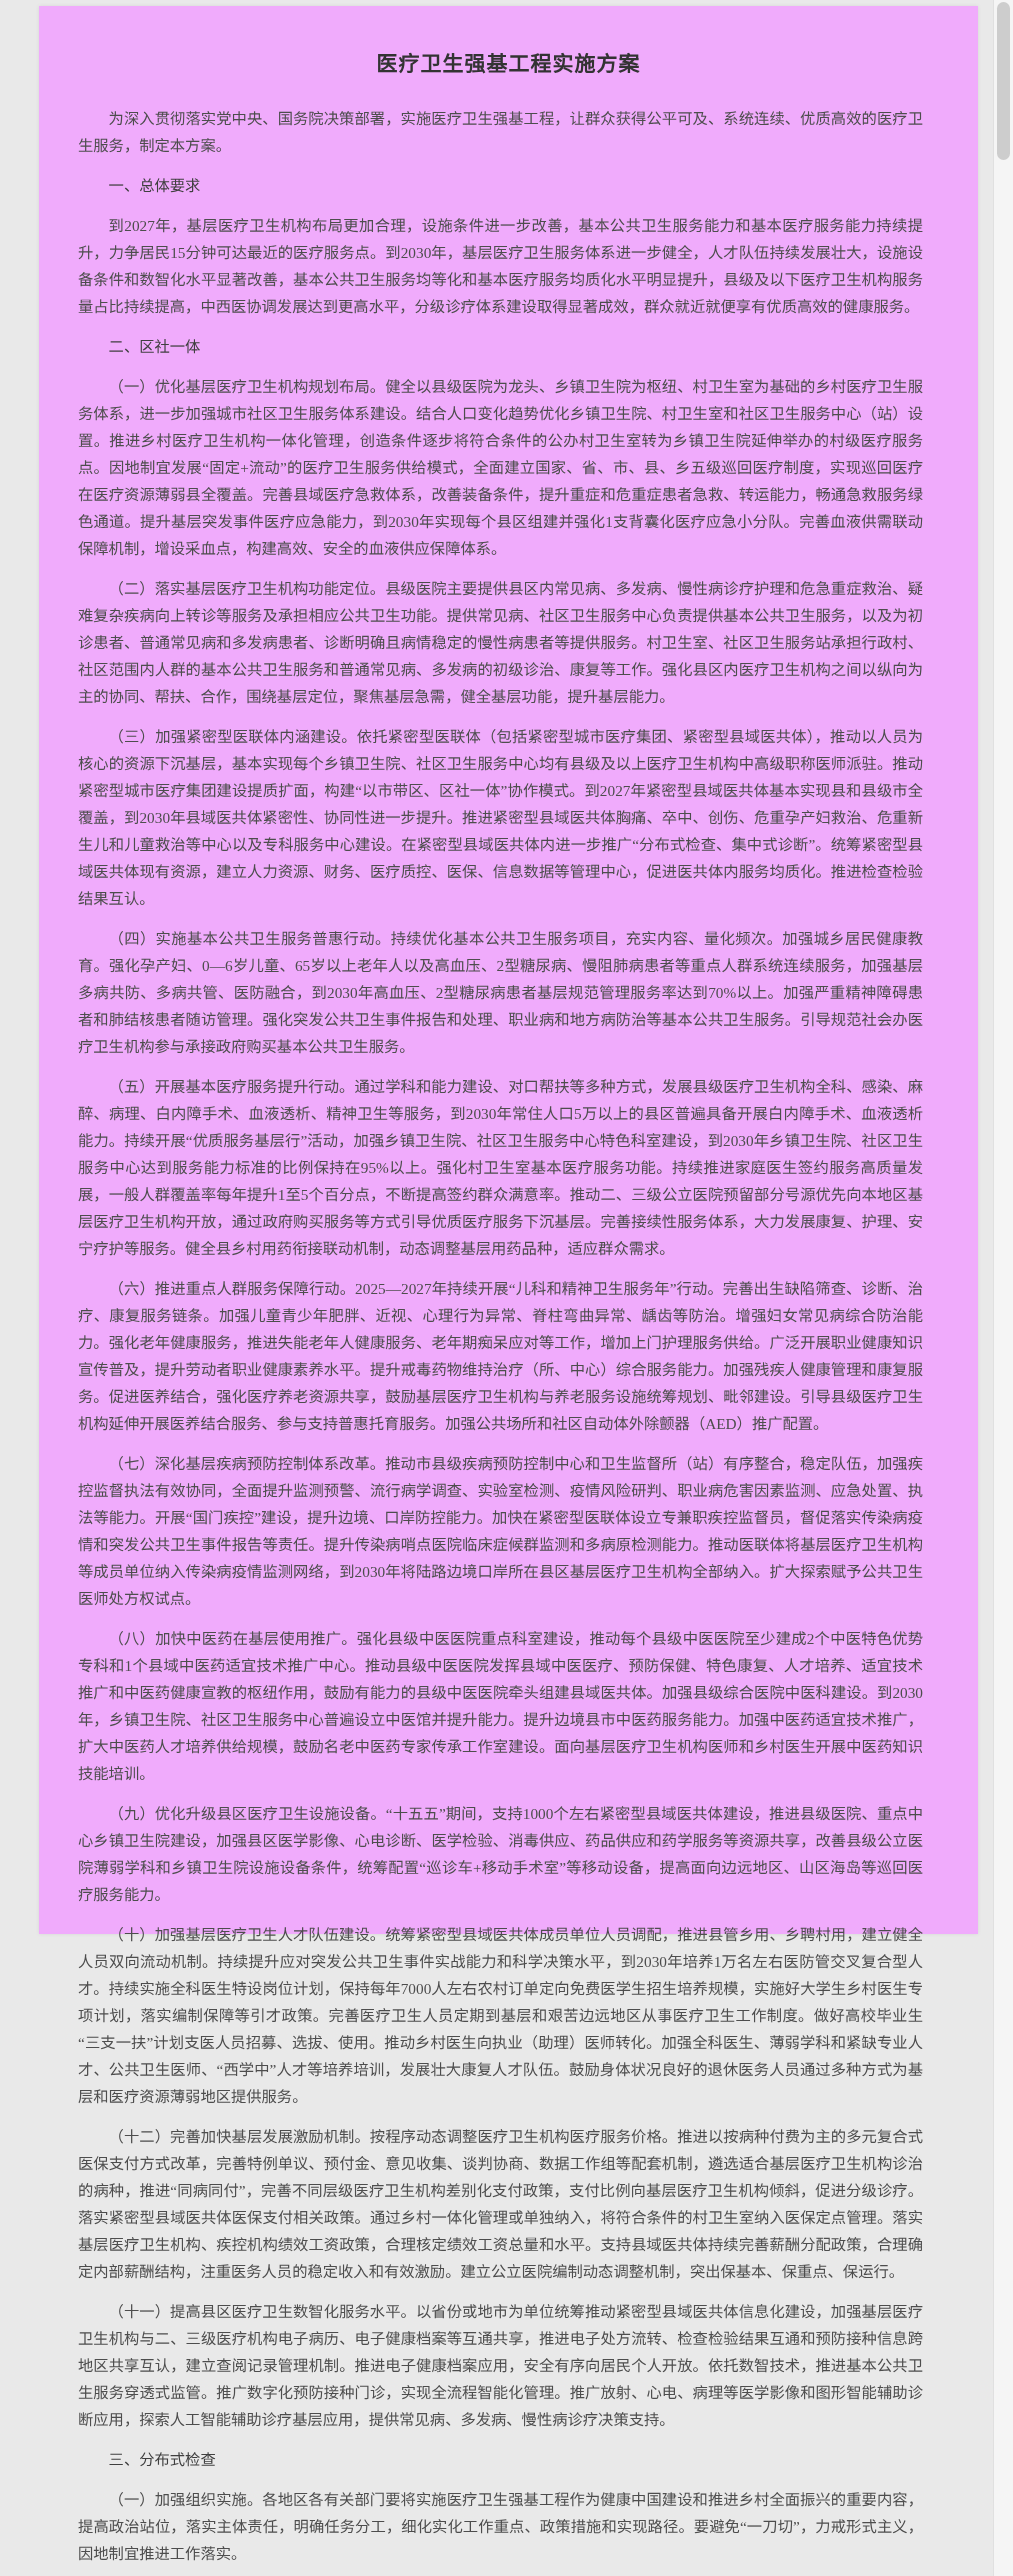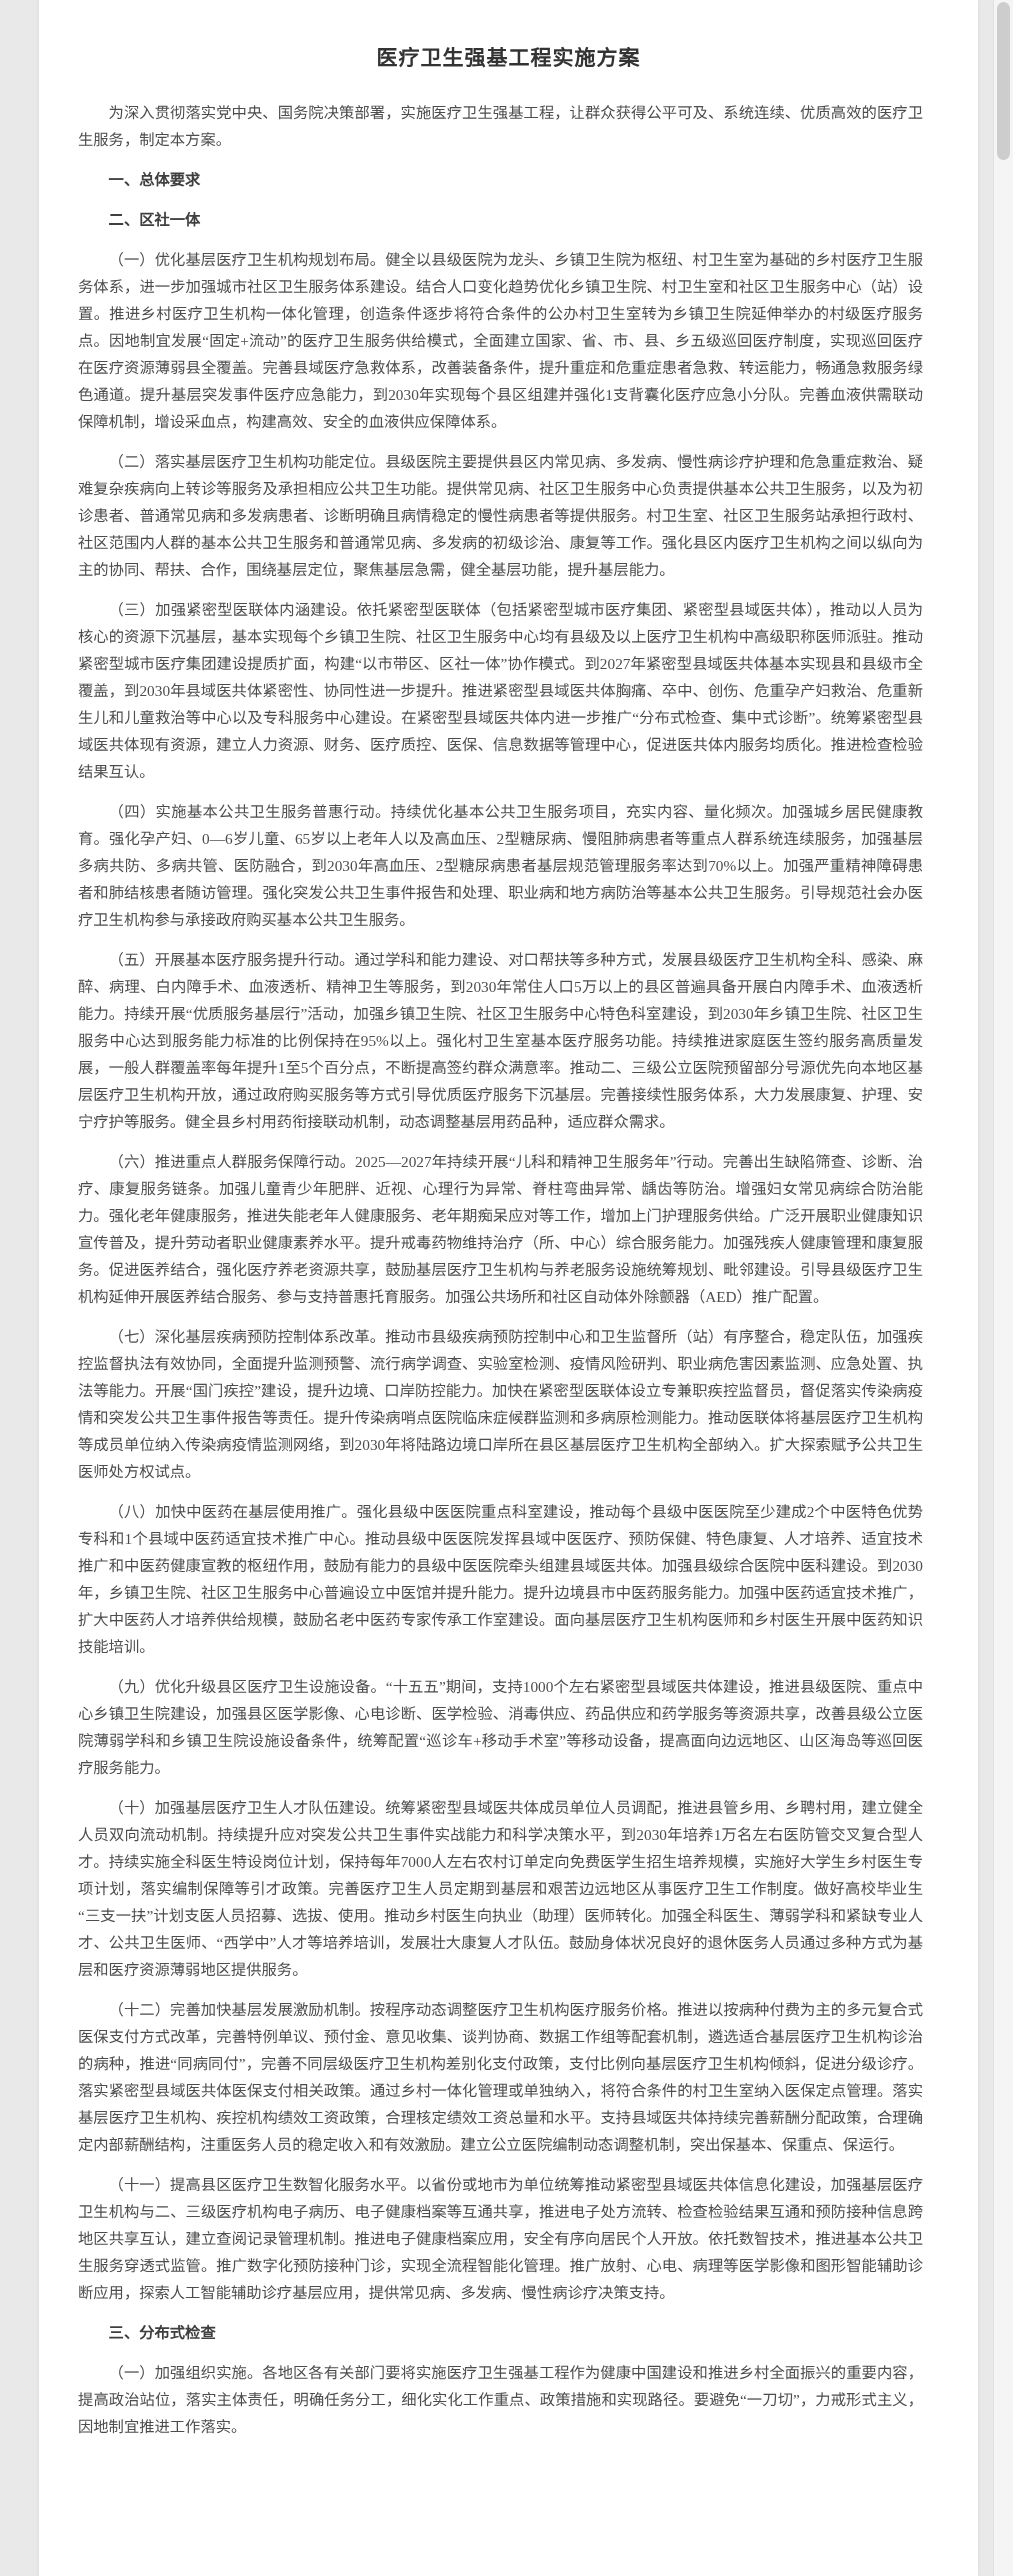--- a/index.html
+++ b/index.html
@@ -5,23 +5,23 @@
 <style>
   * { margin: 0; padding: 0; box-sizing: border-box; }
   html, body {
     width: 1013px; height: 2576px;
     overflow: hidden;
     background: #e9e9e9;
     font-family: "Liberation Serif", "DejaVu Serif", serif;
   }
   .canvas { position: relative; width: 1013px; height: 2576px; }
   .page {
-    position: absolute; left: 39px; top: 0;
-    width: 939px; height: 2576px;
-    background: #ffffff;
+    position: absolute; left: 39px; top: 6px;
+    width: 939px; height: 1928px;
+    background: #f0abfc;
     padding: 35px 39px 30px 39px;
     box-shadow: 0 0 4px rgba(0,0,0,0.08);
   }
   .doc-title {
     text-align: center;
     font-size: 21px;
     font-weight: bold;
     color: #333333;
     letter-spacing: 1px;
     margin: 6px 0 28px 0;
@@ -29,21 +29,21 @@
   .doc-body p {
     font-size: 15.3px;
     line-height: 27px;
     color: #4d4d4d;
     text-align: justify;
     text-indent: 2em;
     margin: 0 16px 13px 0;
     word-break: break-all;
   }
   .doc-body p.sec-heading {
-    font-weight: bold;
+    font-weight: normal;
     color: #3f3f3f;
     margin-top: 2px;
   }
   .scrollbar-track {
     position: absolute; right: 0; top: 0;
     width: 20px; height: 2576px;
     background: #f5f5f5;
     border-left: 1px solid #e0e0e0;
   }
   .scrollbar-thumb {
@@ -56,20 +56,21 @@
 </head>
 <body>
 
 <div class="canvas">
   <div class="page">
     <h1 class="doc-title">医疗卫生强基工程实施方案</h1>
     <div class="doc-body">
       <p>为深入贯彻落实党中央、国务院决策部署，实施医疗卫生强基工程，让群众获得公平可及、系统连续、优质高效的医疗卫生服务，制定本方案。</p>
 
       <p class="sec-heading">一、总体要求</p>
+      <p>到2027年，基层医疗卫生机构布局更加合理，设施条件进一步改善，基本公共卫生服务能力和基本医疗服务能力持续提升，力争居民15分钟可达最近的医疗服务点。到2030年，基层医疗卫生服务体系进一步健全，人才队伍持续发展壮大，设施设备条件和数智化水平显著改善，基本公共卫生服务均等化和基本医疗服务均质化水平明显提升，县级及以下医疗卫生机构服务量占比持续提高，中西医协调发展达到更高水平，分级诊疗体系建设取得显著成效，群众就近就便享有优质高效的健康服务。</p>
 
       <p class="sec-heading">二、区社一体</p>
       <p>（一）优化基层医疗卫生机构规划布局。健全以县级医院为龙头、乡镇卫生院为枢纽、村卫生室为基础的乡村医疗卫生服务体系，进一步加强城市社区卫生服务体系建设。结合人口变化趋势优化乡镇卫生院、村卫生室和社区卫生服务中心（站）设置。推进乡村医疗卫生机构一体化管理，创造条件逐步将符合条件的公办村卫生室转为乡镇卫生院延伸举办的村级医疗服务点。因地制宜发展“固定+流动”的医疗卫生服务供给模式，全面建立国家、省、市、县、乡五级巡回医疗制度，实现巡回医疗在医疗资源薄弱县全覆盖。完善县域医疗急救体系，改善装备条件，提升重症和危重症患者急救、转运能力，畅通急救服务绿色通道。提升基层突发事件医疗应急能力，到2030年实现每个县区组建并强化1支背囊化医疗应急小分队。完善血液供需联动保障机制，增设采血点，构建高效、安全的血液供应保障体系。</p>
       <p>（二）落实基层医疗卫生机构功能定位。县级医院主要提供县区内常见病、多发病、慢性病诊疗护理和危急重症救治、疑难复杂疾病向上转诊等服务及承担相应公共卫生功能。提供常见病、社区卫生服务中心负责提供基本公共卫生服务，以及为初诊患者、普通常见病和多发病患者、诊断明确且病情稳定的慢性病患者等提供服务。村卫生室、社区卫生服务站承担行政村、社区范围内人群的基本公共卫生服务和普通常见病、多发病的初级诊治、康复等工作。强化县区内医疗卫生机构之间以纵向为主的协同、帮扶、合作，围绕基层定位，聚焦基层急需，健全基层功能，提升基层能力。</p>
       <p>（三）加强紧密型医联体内涵建设。依托紧密型医联体（包括紧密型城市医疗集团、紧密型县域医共体），推动以人员为核心的资源下沉基层，基本实现每个乡镇卫生院、社区卫生服务中心均有县级及以上医疗卫生机构中高级职称医师派驻。推动紧密型城市医疗集团建设提质扩面，构建“以市带区、区社一体”协作模式。到2027年紧密型县域医共体基本实现县和县级市全覆盖，到2030年县域医共体紧密性、协同性进一步提升。推进紧密型县域医共体胸痛、卒中、创伤、危重孕产妇救治、危重新生儿和儿童救治等中心以及专科服务中心建设。在紧密型县域医共体内进一步推广“分布式检查、集中式诊断”。统筹紧密型县域医共体现有资源，建立人力资源、财务、医疗质控、医保、信息数据等管理中心，促进医共体内服务均质化。推进检查检验结果互认。</p>
       <p>（四）实施基本公共卫生服务普惠行动。持续优化基本公共卫生服务项目，充实内容、量化频次。加强城乡居民健康教育。强化孕产妇、0—6岁儿童、65岁以上老年人以及高血压、2型糖尿病、慢阻肺病患者等重点人群系统连续服务，加强基层多病共防、多病共管、医防融合，到2030年高血压、2型糖尿病患者基层规范管理服务率达到70%以上。加强严重精神障碍患者和肺结核患者随访管理。强化突发公共卫生事件报告和处理、职业病和地方病防治等基本公共卫生服务。引导规范社会办医疗卫生机构参与承接政府购买基本公共卫生服务。</p>
       <p>（五）开展基本医疗服务提升行动。通过学科和能力建设、对口帮扶等多种方式，发展县级医疗卫生机构全科、感染、麻醉、病理、白内障手术、血液透析、精神卫生等服务，到2030年常住人口5万以上的县区普遍具备开展白内障手术、血液透析能力。持续开展“优质服务基层行”活动，加强乡镇卫生院、社区卫生服务中心特色科室建设，到2030年乡镇卫生院、社区卫生服务中心达到服务能力标准的比例保持在95%以上。强化村卫生室基本医疗服务功能。持续推进家庭医生签约服务高质量发展，一般人群覆盖率每年提升1至5个百分点，不断提高签约群众满意率。推动二、三级公立医院预留部分号源优先向本地区基层医疗卫生机构开放，通过政府购买服务等方式引导优质医疗服务下沉基层。完善接续性服务体系，大力发展康复、护理、安宁疗护等服务。健全县乡村用药衔接联动机制，动态调整基层用药品种，适应群众需求。</p>
       <p>（六）推进重点人群服务保障行动。2025—2027年持续开展“儿科和精神卫生服务年”行动。完善出生缺陷筛查、诊断、治疗、康复服务链条。加强儿童青少年肥胖、近视、心理行为异常、脊柱弯曲异常、龋齿等防治。增强妇女常见病综合防治能力。强化老年健康服务，推进失能老年人健康服务、老年期痴呆应对等工作，增加上门护理服务供给。广泛开展职业健康知识宣传普及，提升劳动者职业健康素养水平。提升戒毒药物维持治疗（所、中心）综合服务能力。加强残疾人健康管理和康复服务。促进医养结合，强化医疗养老资源共享，鼓励基层医疗卫生机构与养老服务设施统筹规划、毗邻建设。引导县级医疗卫生机构延伸开展医养结合服务、参与支持普惠托育服务。加强公共场所和社区自动体外除颤器（AED）推广配置。</p>
       <p>（七）深化基层疾病预防控制体系改革。推动市县级疾病预防控制中心和卫生监督所（站）有序整合，稳定队伍，加强疾控监督执法有效协同，全面提升监测预警、流行病学调查、实验室检测、疫情风险研判、职业病危害因素监测、应急处置、执法等能力。开展“国门疾控”建设，提升边境、口岸防控能力。加快在紧密型医联体设立专兼职疾控监督员，督促落实传染病疫情和突发公共卫生事件报告等责任。提升传染病哨点医院临床症候群监测和多病原检测能力。推动医联体将基层医疗卫生机构等成员单位纳入传染病疫情监测网络，到2030年将陆路边境口岸所在县区基层医疗卫生机构全部纳入。扩大探索赋予公共卫生医师处方权试点。</p>
       <p>（八）加快中医药在基层使用推广。强化县级中医医院重点科室建设，推动每个县级中医医院至少建成2个中医特色优势专科和1个县域中医药适宜技术推广中心。推动县级中医医院发挥县域中医医疗、预防保健、特色康复、人才培养、适宜技术推广和中医药健康宣教的枢纽作用，鼓励有能力的县级中医医院牵头组建县域医共体。加强县级综合医院中医科建设。到2030年，乡镇卫生院、社区卫生服务中心普遍设立中医馆并提升能力。提升边境县市中医药服务能力。加强中医药适宜技术推广，扩大中医药人才培养供给规模，鼓励名老中医药专家传承工作室建设。面向基层医疗卫生机构医师和乡村医生开展中医药知识技能培训。</p>

